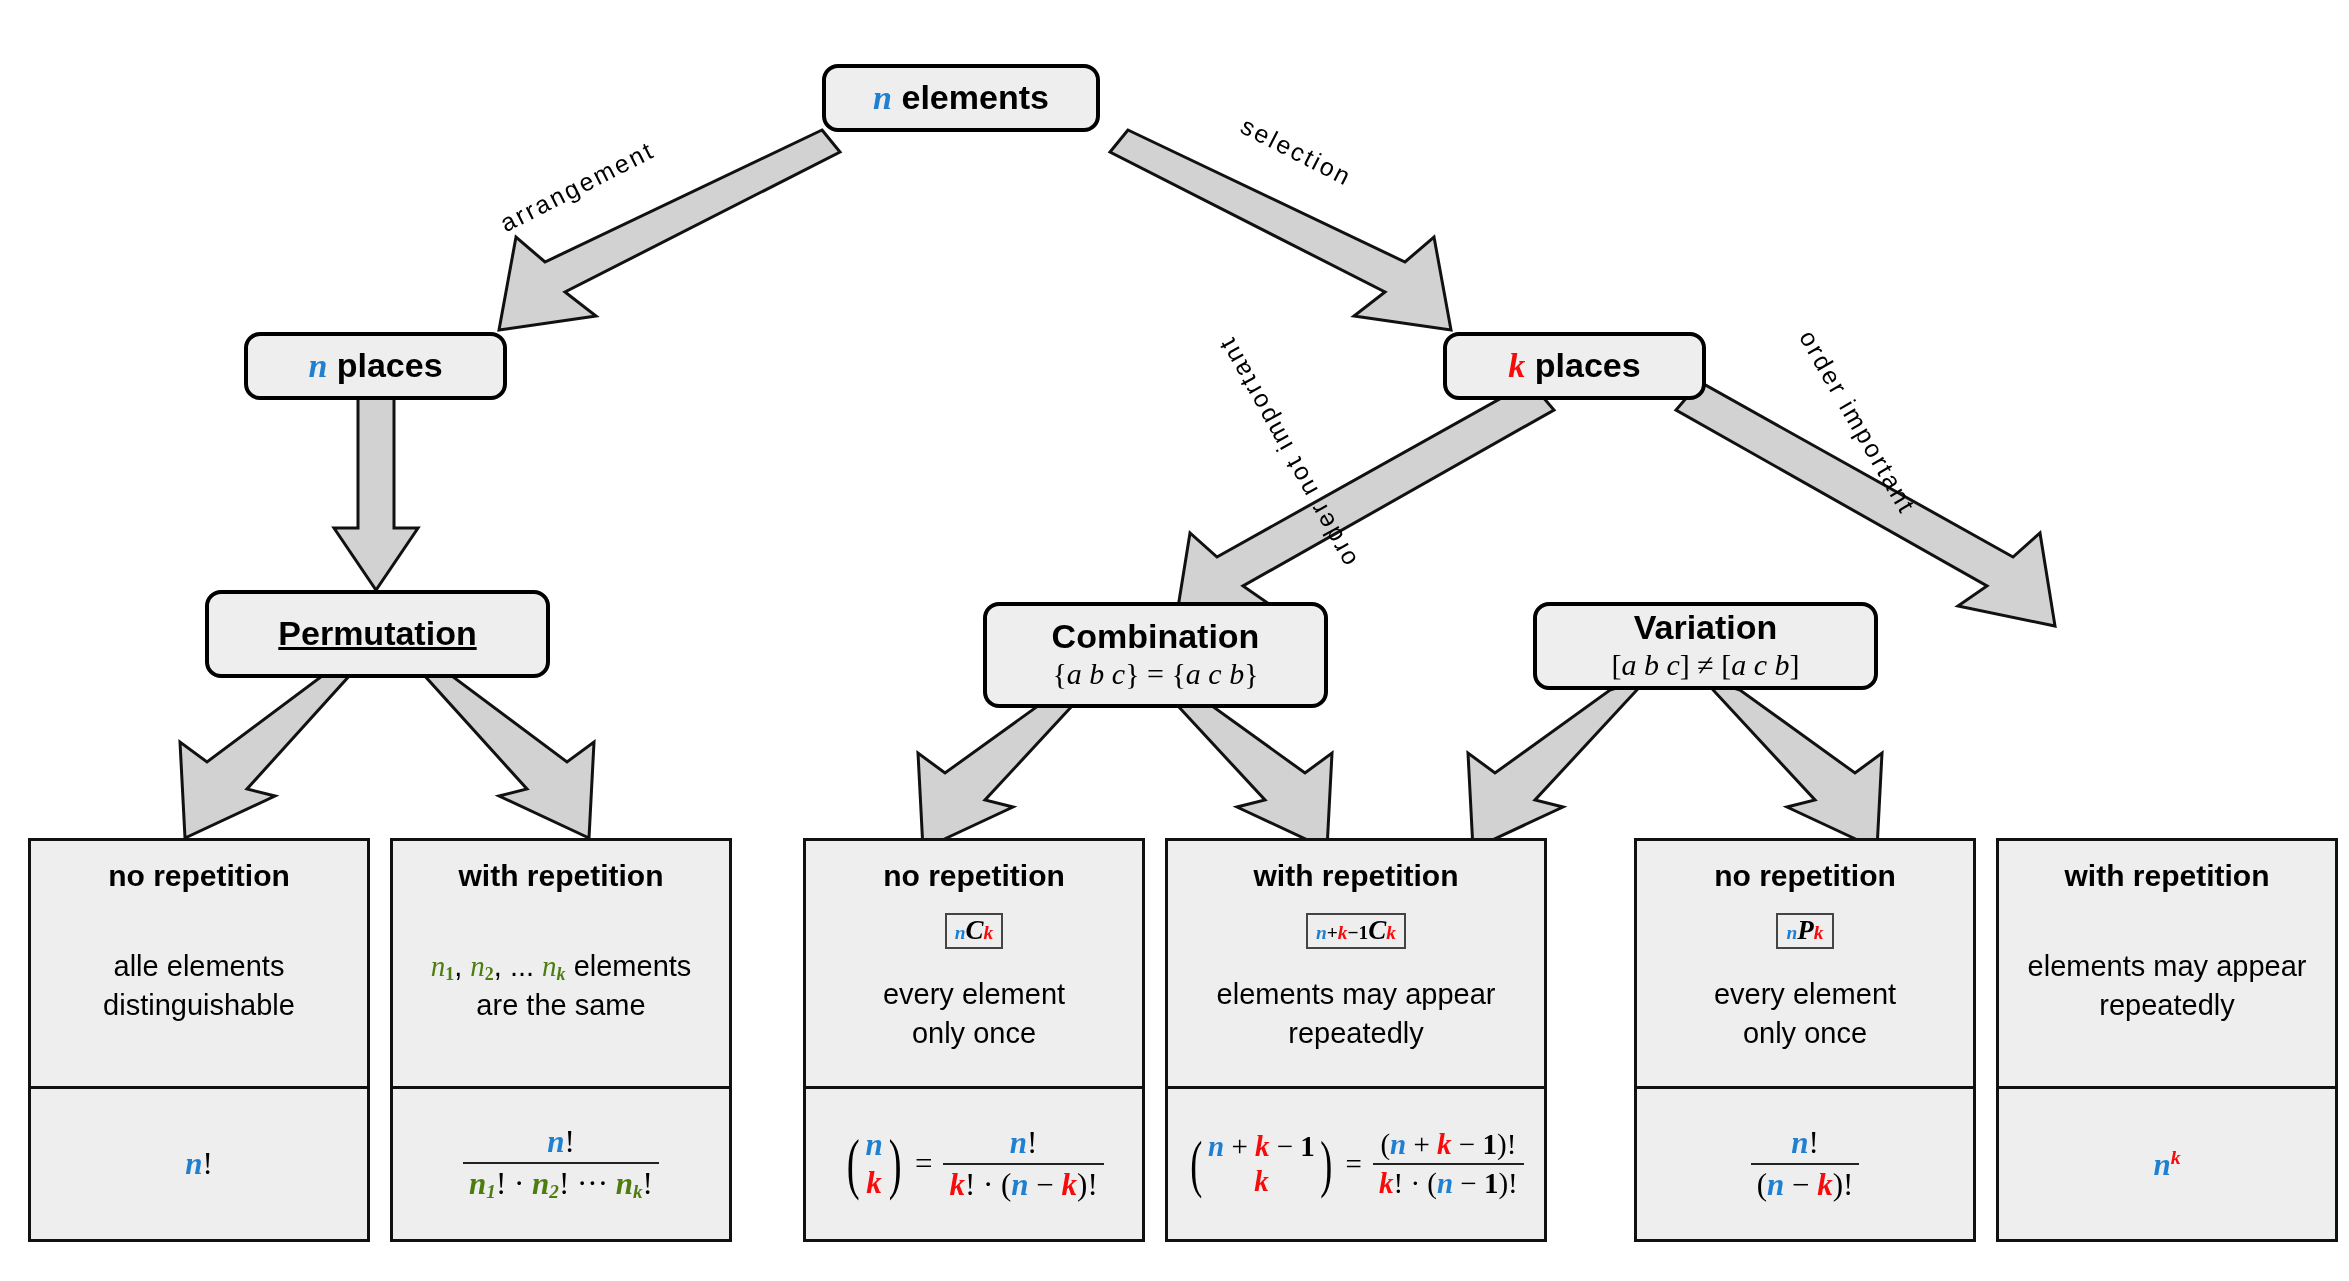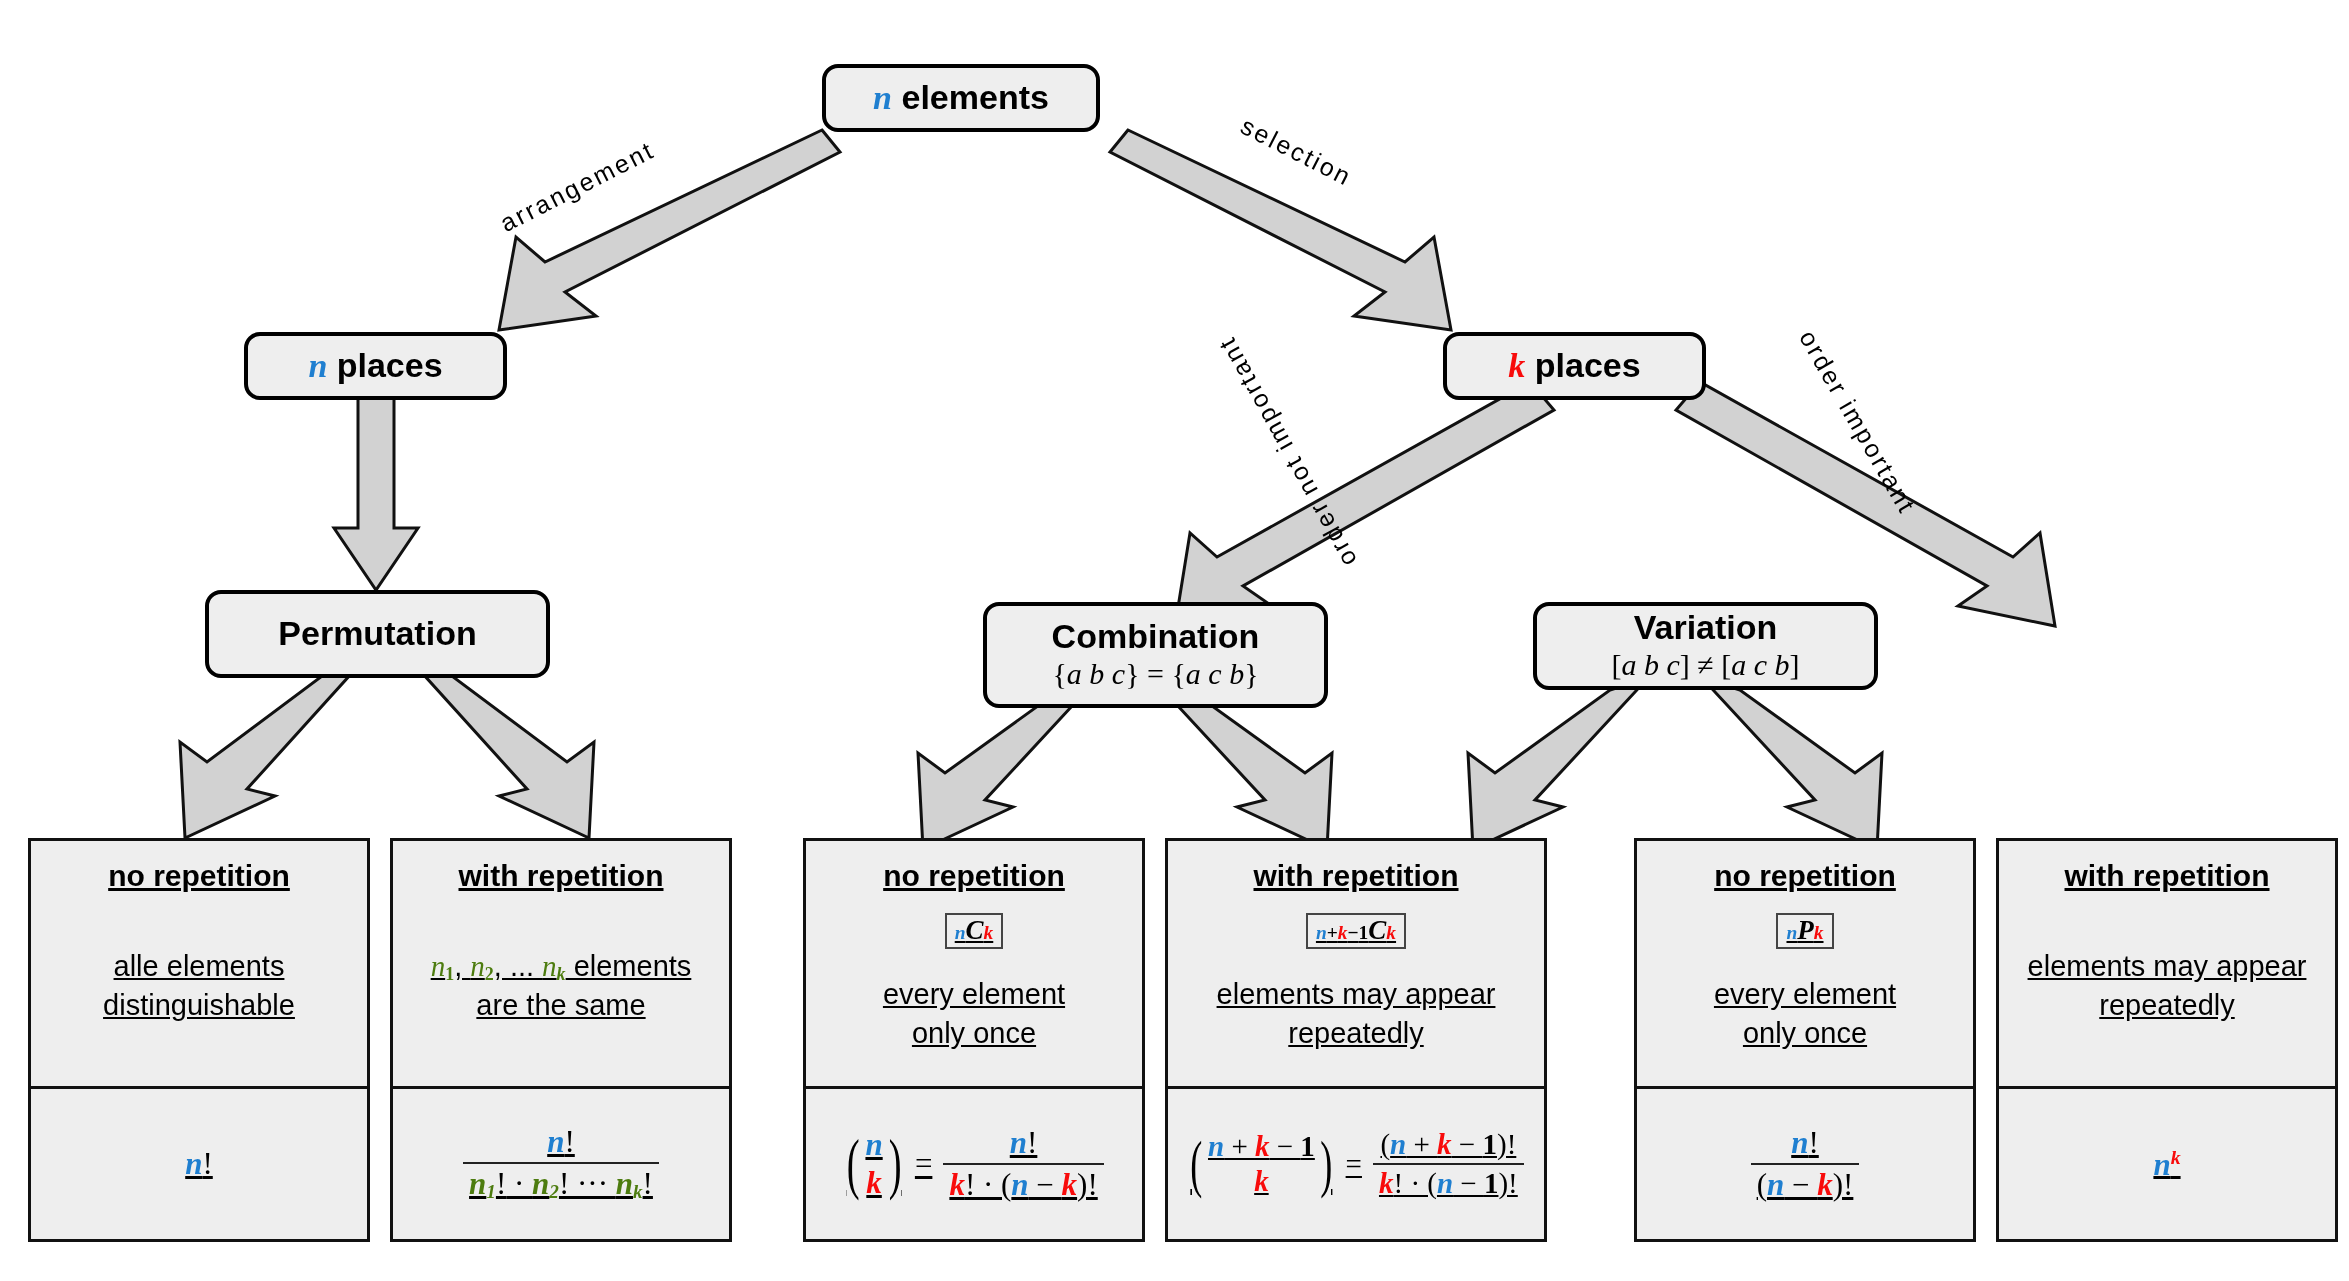--- a/index.html
+++ b/index.html
@@ -59,21 +59,20 @@
 
   
   .leaf {
     position: absolute;
     background: #eeeeee;
     border: 3px solid #111111;
     box-sizing: border-box;
     display: flex;
     flex-direction: column;
     z-index: 5;
-    text-decoration: underline;
   }
   .leaf-top {
     flex: 1 1 auto;
     display: flex;
     flex-direction: column;
     align-items: center;
     padding-top: 18px;
     box-sizing: border-box;
   }
   .leaf-head {
@@ -226,21 +225,21 @@
       <span class="mvar blue">n</span><span> places</span>
     </div>
   </div>
 
   <div class="node" style="left:1443px; width:263px; top:332px; height:68px;">
     <div class="node-title">
       <span class="mvar red">k</span><span> places</span>
     </div>
   </div>
 
-  <div class="node" style="left:205px; width:345px; top:590px; height:88px;">
+  <div class="node" style="left:205px; width:345px; top:590px; height:88px;text-decoration:underline;">
     <div class="node-title">Permutation</div>
   </div>
 
   <div class="node" style="left:983px; width:345px; top:602px; height:106px;">
     <div class="node-title">Combination</div>
     <div class="node-sub">
       <span style="font-style:normal;">{</span><i>a b c</i><span style="font-style:normal;">} = {</span><i>a c b</i><span style="font-style:normal;">}</span>
     </div>
   </div>
 

